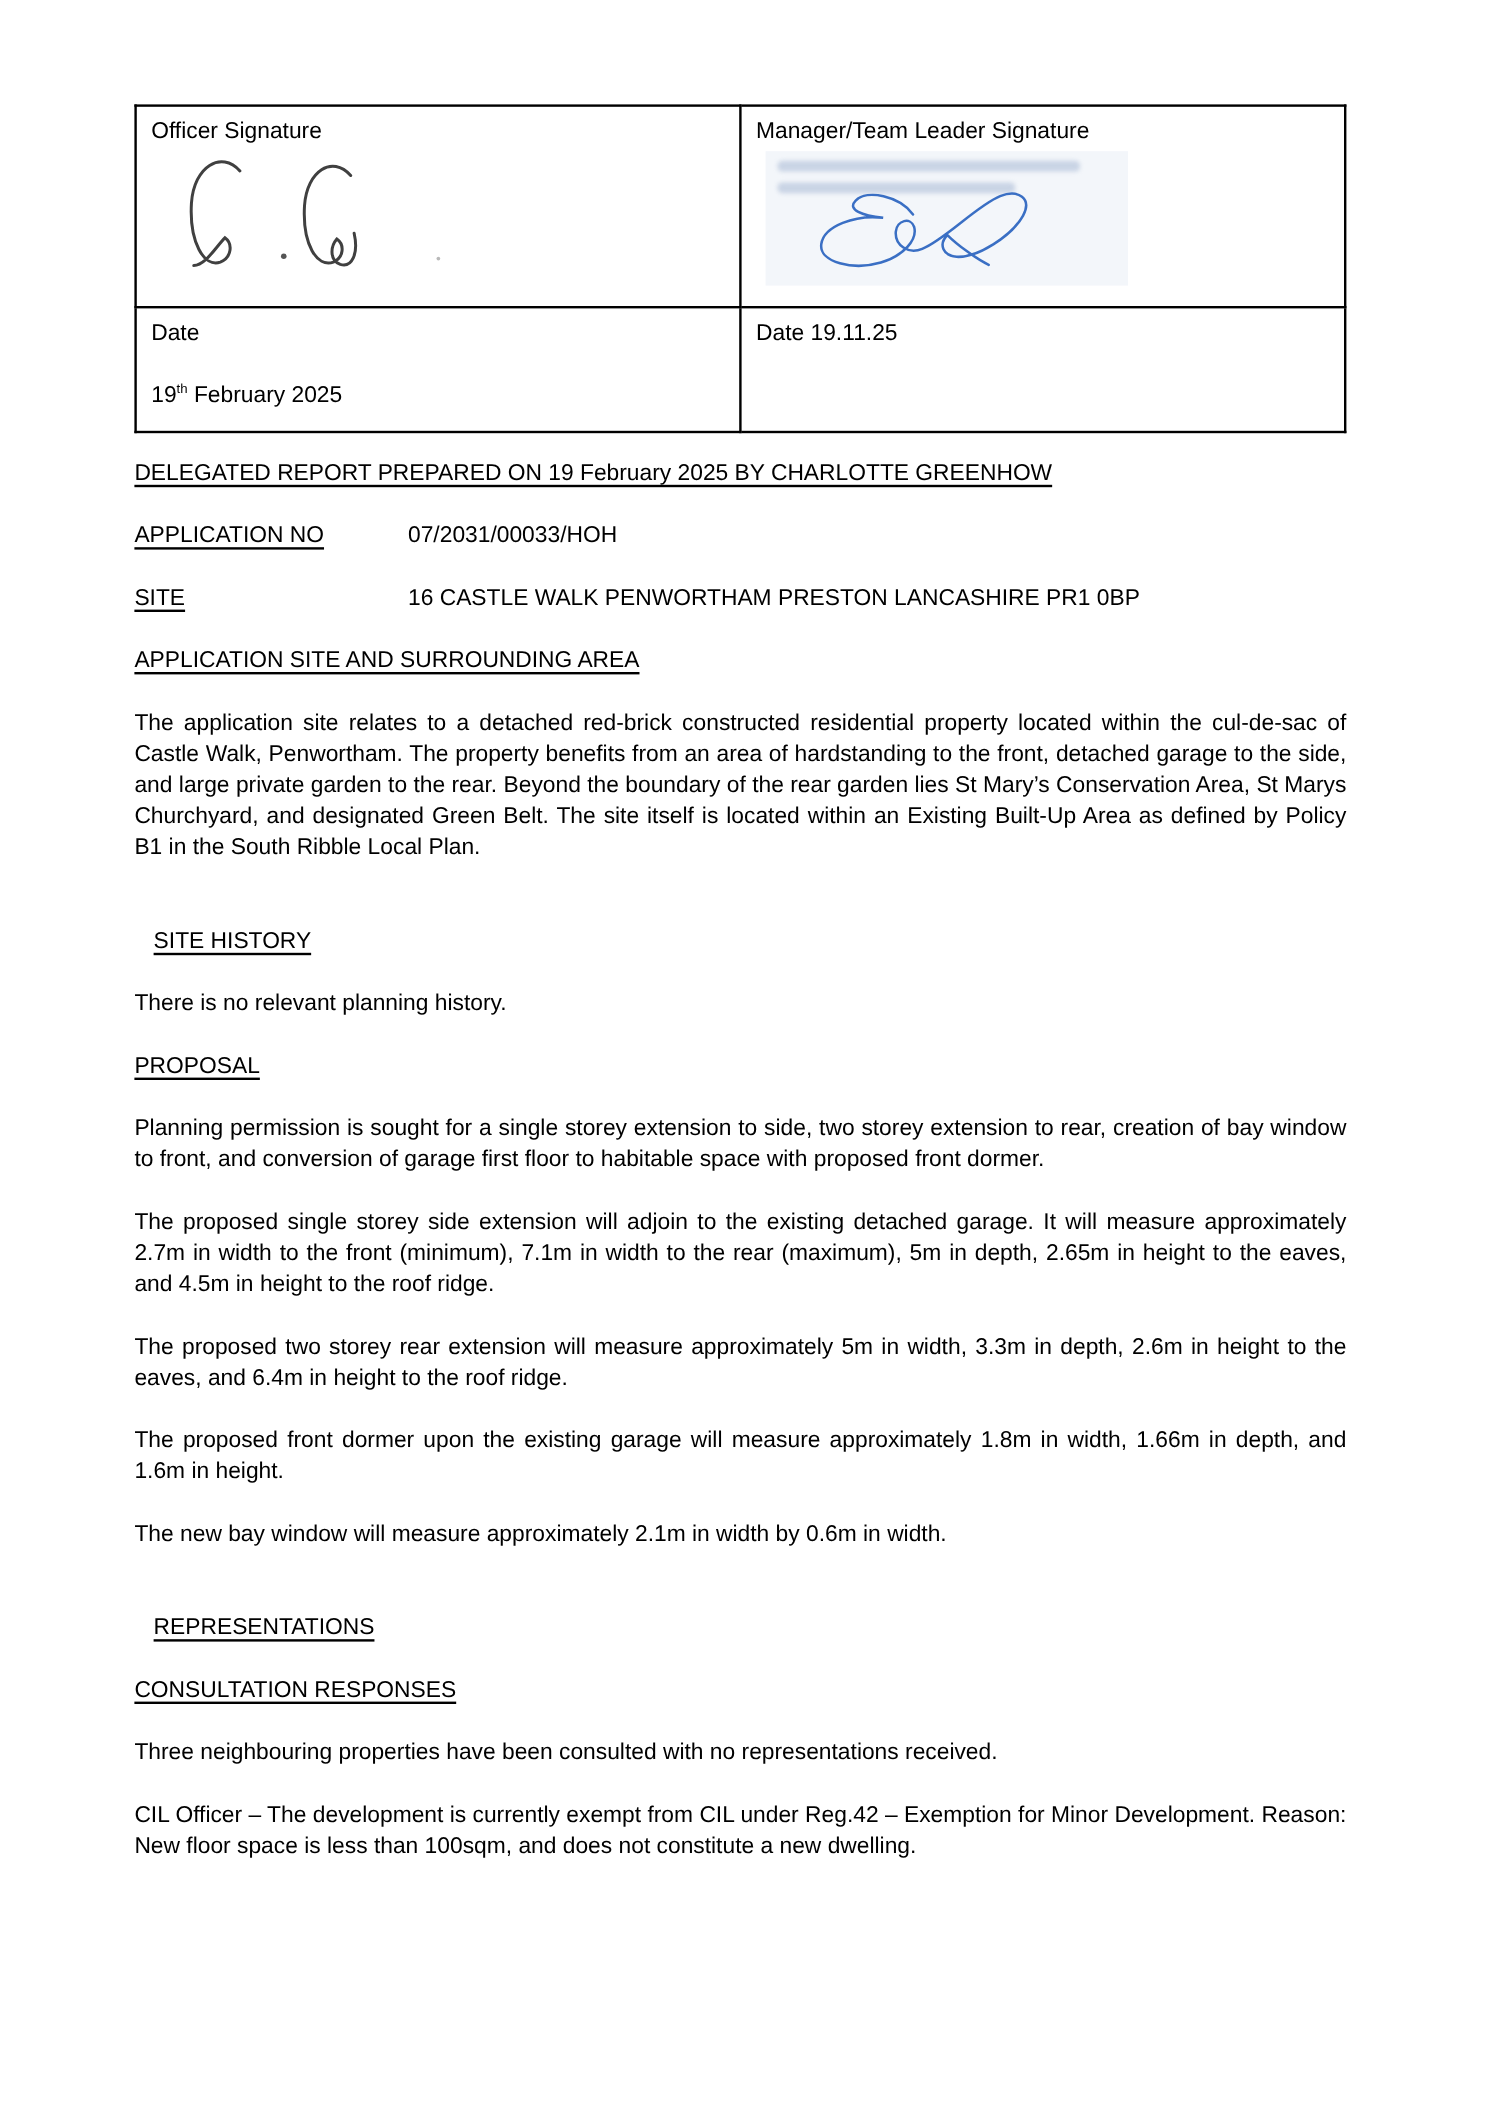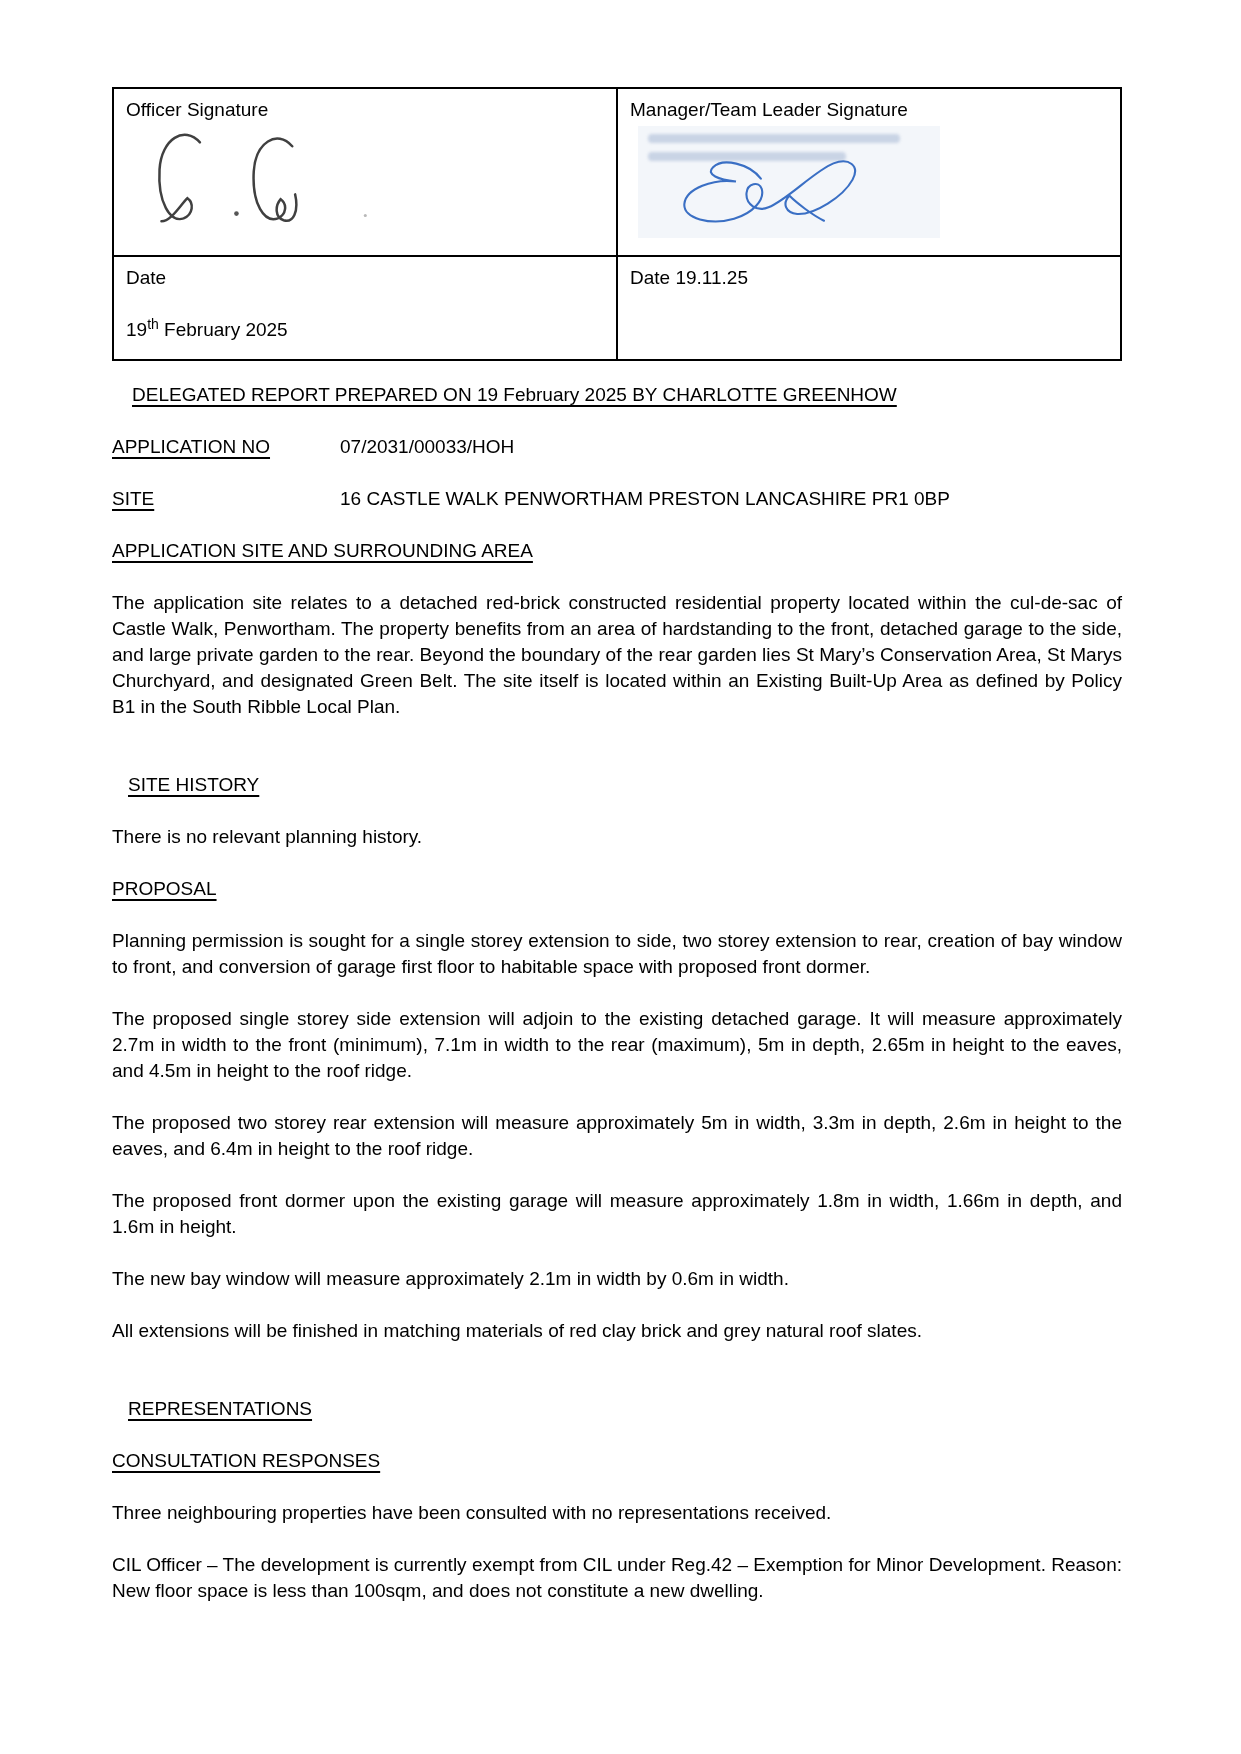--- a/index.html
+++ b/index.html
@@ -26,27 +26,27 @@
     position:relative;margin:3px 0 0 8px;width:302px;height:112px;
     background:#f3f6fa;
   }
   .ghost-line{position:absolute;left:10px;height:9px;border-radius:4px;
     background:rgba(150,170,205,0.45);filter:blur(1.6px);}
   .ghost-line.g1{top:8px;width:252px;}
   .ghost-line.g2{top:26px;width:198px;}
   .blue-sig{position:absolute;left:26px;top:24px;}
 
   .officer-date{margin-top:26px;}
-  sup{font-size:14px;vertical-align:super;line-height:0;}
+  sup{font-size:11px;vertical-align:super;line-height:0;}
 
   
   .blk{margin:26px 0 0 0;}
   .xgap{margin-top:52px;margin-left:16px;}
   .u{text-decoration:underline;text-decoration-thickness:2px;text-underline-offset:4px;}
-  .title{margin-top:21px;margin-left:20px;}
+  .title{margin-top:21px;}
   .flabel{display:inline-block;width:228px;}
   .para{text-align:justify;}
 </style>
 </head>
 <body>
 
 <div class="page">
   <div class="content">
 
     <table class="sig-table">
@@ -101,21 +101,20 @@
 
     <p class="blk xgap"><span class="u">SITE HISTORY</span></p>
     <p class="blk">There is no relevant planning history.</p>
 
     <p class="blk"><span class="u">PROPOSAL</span></p>
     <p class="blk para">Planning permission is sought for a single storey extension to side, two storey extension to rear, creation of bay window to front, and conversion of garage first floor to habitable space with proposed front dormer.</p>
     <p class="blk para">The proposed single storey side extension will adjoin to the existing detached garage. It will measure approximately 2.7m in width to the front (minimum), 7.1m in width to the rear (maximum), 5m in depth, 2.65m in height to the eaves, and 4.5m in height to the roof ridge.</p>
     <p class="blk para">The proposed two storey rear extension will measure approximately 5m in width, 3.3m in depth, 2.6m in height to the eaves, and 6.4m in height to the roof ridge.</p>
     <p class="blk para">The proposed front dormer upon the existing garage will measure approximately 1.8m in width, 1.66m in depth, and 1.6m in height.</p>
     <p class="blk">The new bay window will measure approximately 2.1m in width by 0.6m in width.</p>
-    <p class="blk">All extensions will be finished in matching materials of red clay brick and grey natural roof slates.</p>
 
     <p class="blk xgap"><span class="u">REPRESENTATIONS</span></p>
     <p class="blk"><span class="u">CONSULTATION RESPONSES</span></p>
 
     <p class="blk">Three neighbouring properties have been consulted with no representations received.</p>
     <p class="blk para">CIL Officer – The development is currently exempt from CIL under Reg.42 – Exemption for Minor Development. Reason: New floor space is less than 100sqm, and does not constitute a new dwelling.</p>
 
   </div>
 </div>
 

